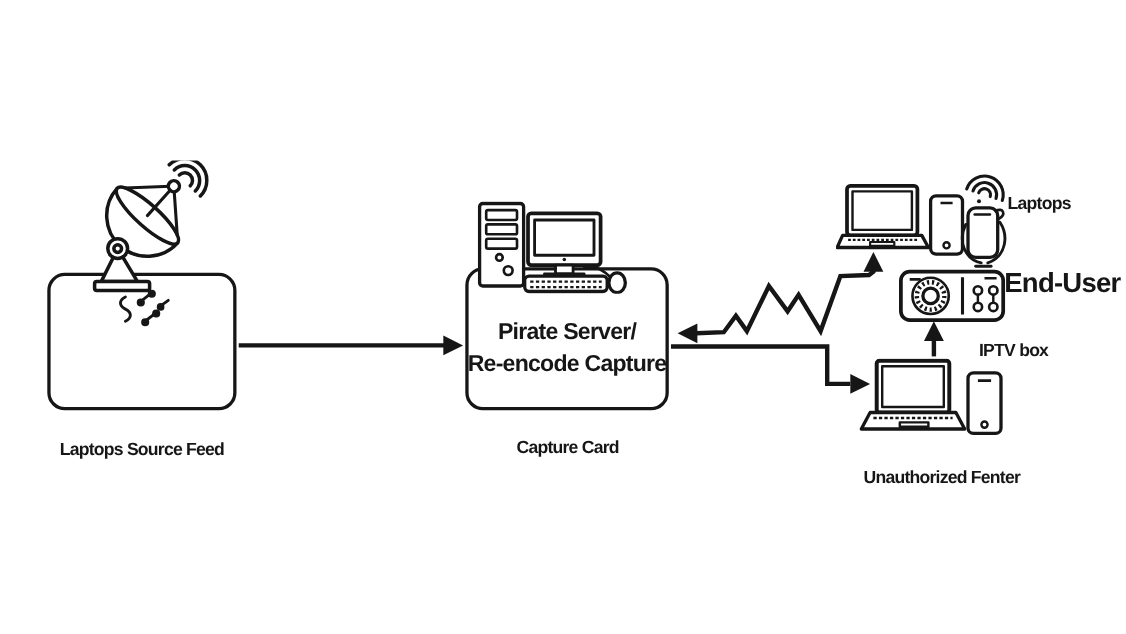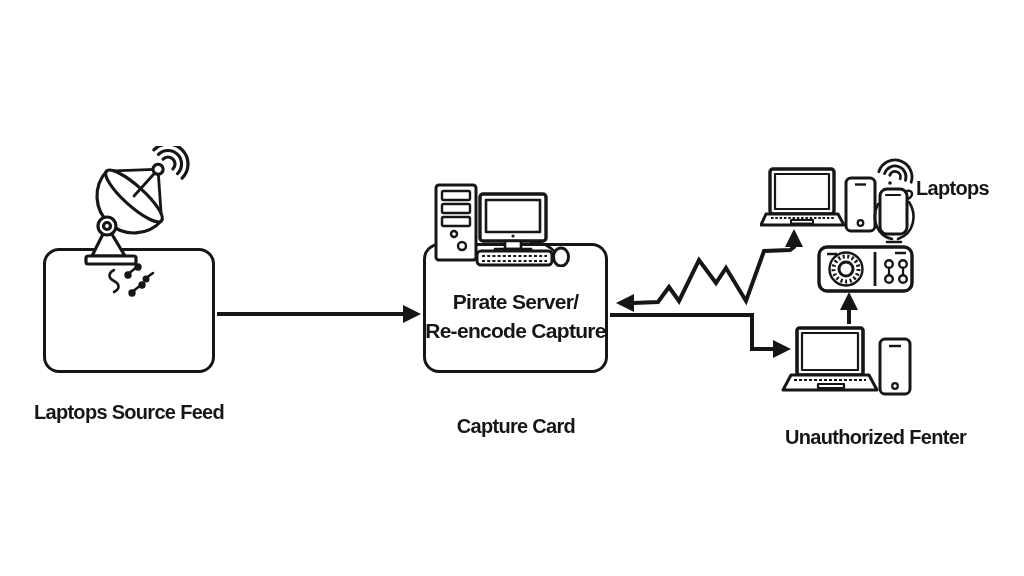--- a/index.html
+++ b/index.html
@@ -9,21 +9,21 @@
   }
   .node-box{
     position:absolute;border:3px solid #161616;border-radius:16px;background:#ffffff;
     box-sizing:border-box;
   }
   .node-label{
     position:absolute;text-align:center;font-weight:700;letter-spacing:-0.7px;
     font-size:21px;line-height:27px;white-space:nowrap;
   }
   .caption{
-    position:absolute;font-weight:700;letter-spacing:-0.7px;font-size:20px;
+    position:absolute;font-weight:700;letter-spacing:-0.7px;font-size:16px;
     white-space:nowrap;
   }
   .caption.center{text-align:center;}
   svg.layer{position:absolute;left:0;top:0;}
   svg.icon{position:absolute;}
 </style>
 </head>
 <body>
 
 <div class="canvas">
@@ -182,21 +182,23 @@
   <div class="node-label" style="left:43px;top:302px;width:172px;">
   </div>
 
   <div class="node-label" style="left:423px;top:287px;width:185px;line-height:29px;text-align:center;">
     <div>Pirate Server/</div>
     <div>Re-encode Capture</div>
   </div>
 
   <div class="caption center" style="left:23px;top:401px;width:212px;">Laptops Source Feed</div>
 
-  <div class="caption center" style="left:416px;top:399px;width:200px;margin-top:16px;">Capture Card</div>
+  <div class="caption center" style="left:416px;top:399px;width:200px;">Capture Card</div>
 
   <div class="caption" style="left:916px;top:177px;">Laptops</div>
 
-
+  <div class="caption" style="left:913px;top:243px;font-size:25px;">End-User</div>
+
+  <div class="caption" style="left:890px;top:311px;">IPTV box</div>
 
   <div class="caption" style="left:785px;top:426px;">Unauthorized Fenter</div>
 
 </div>
 
 </body></html>

